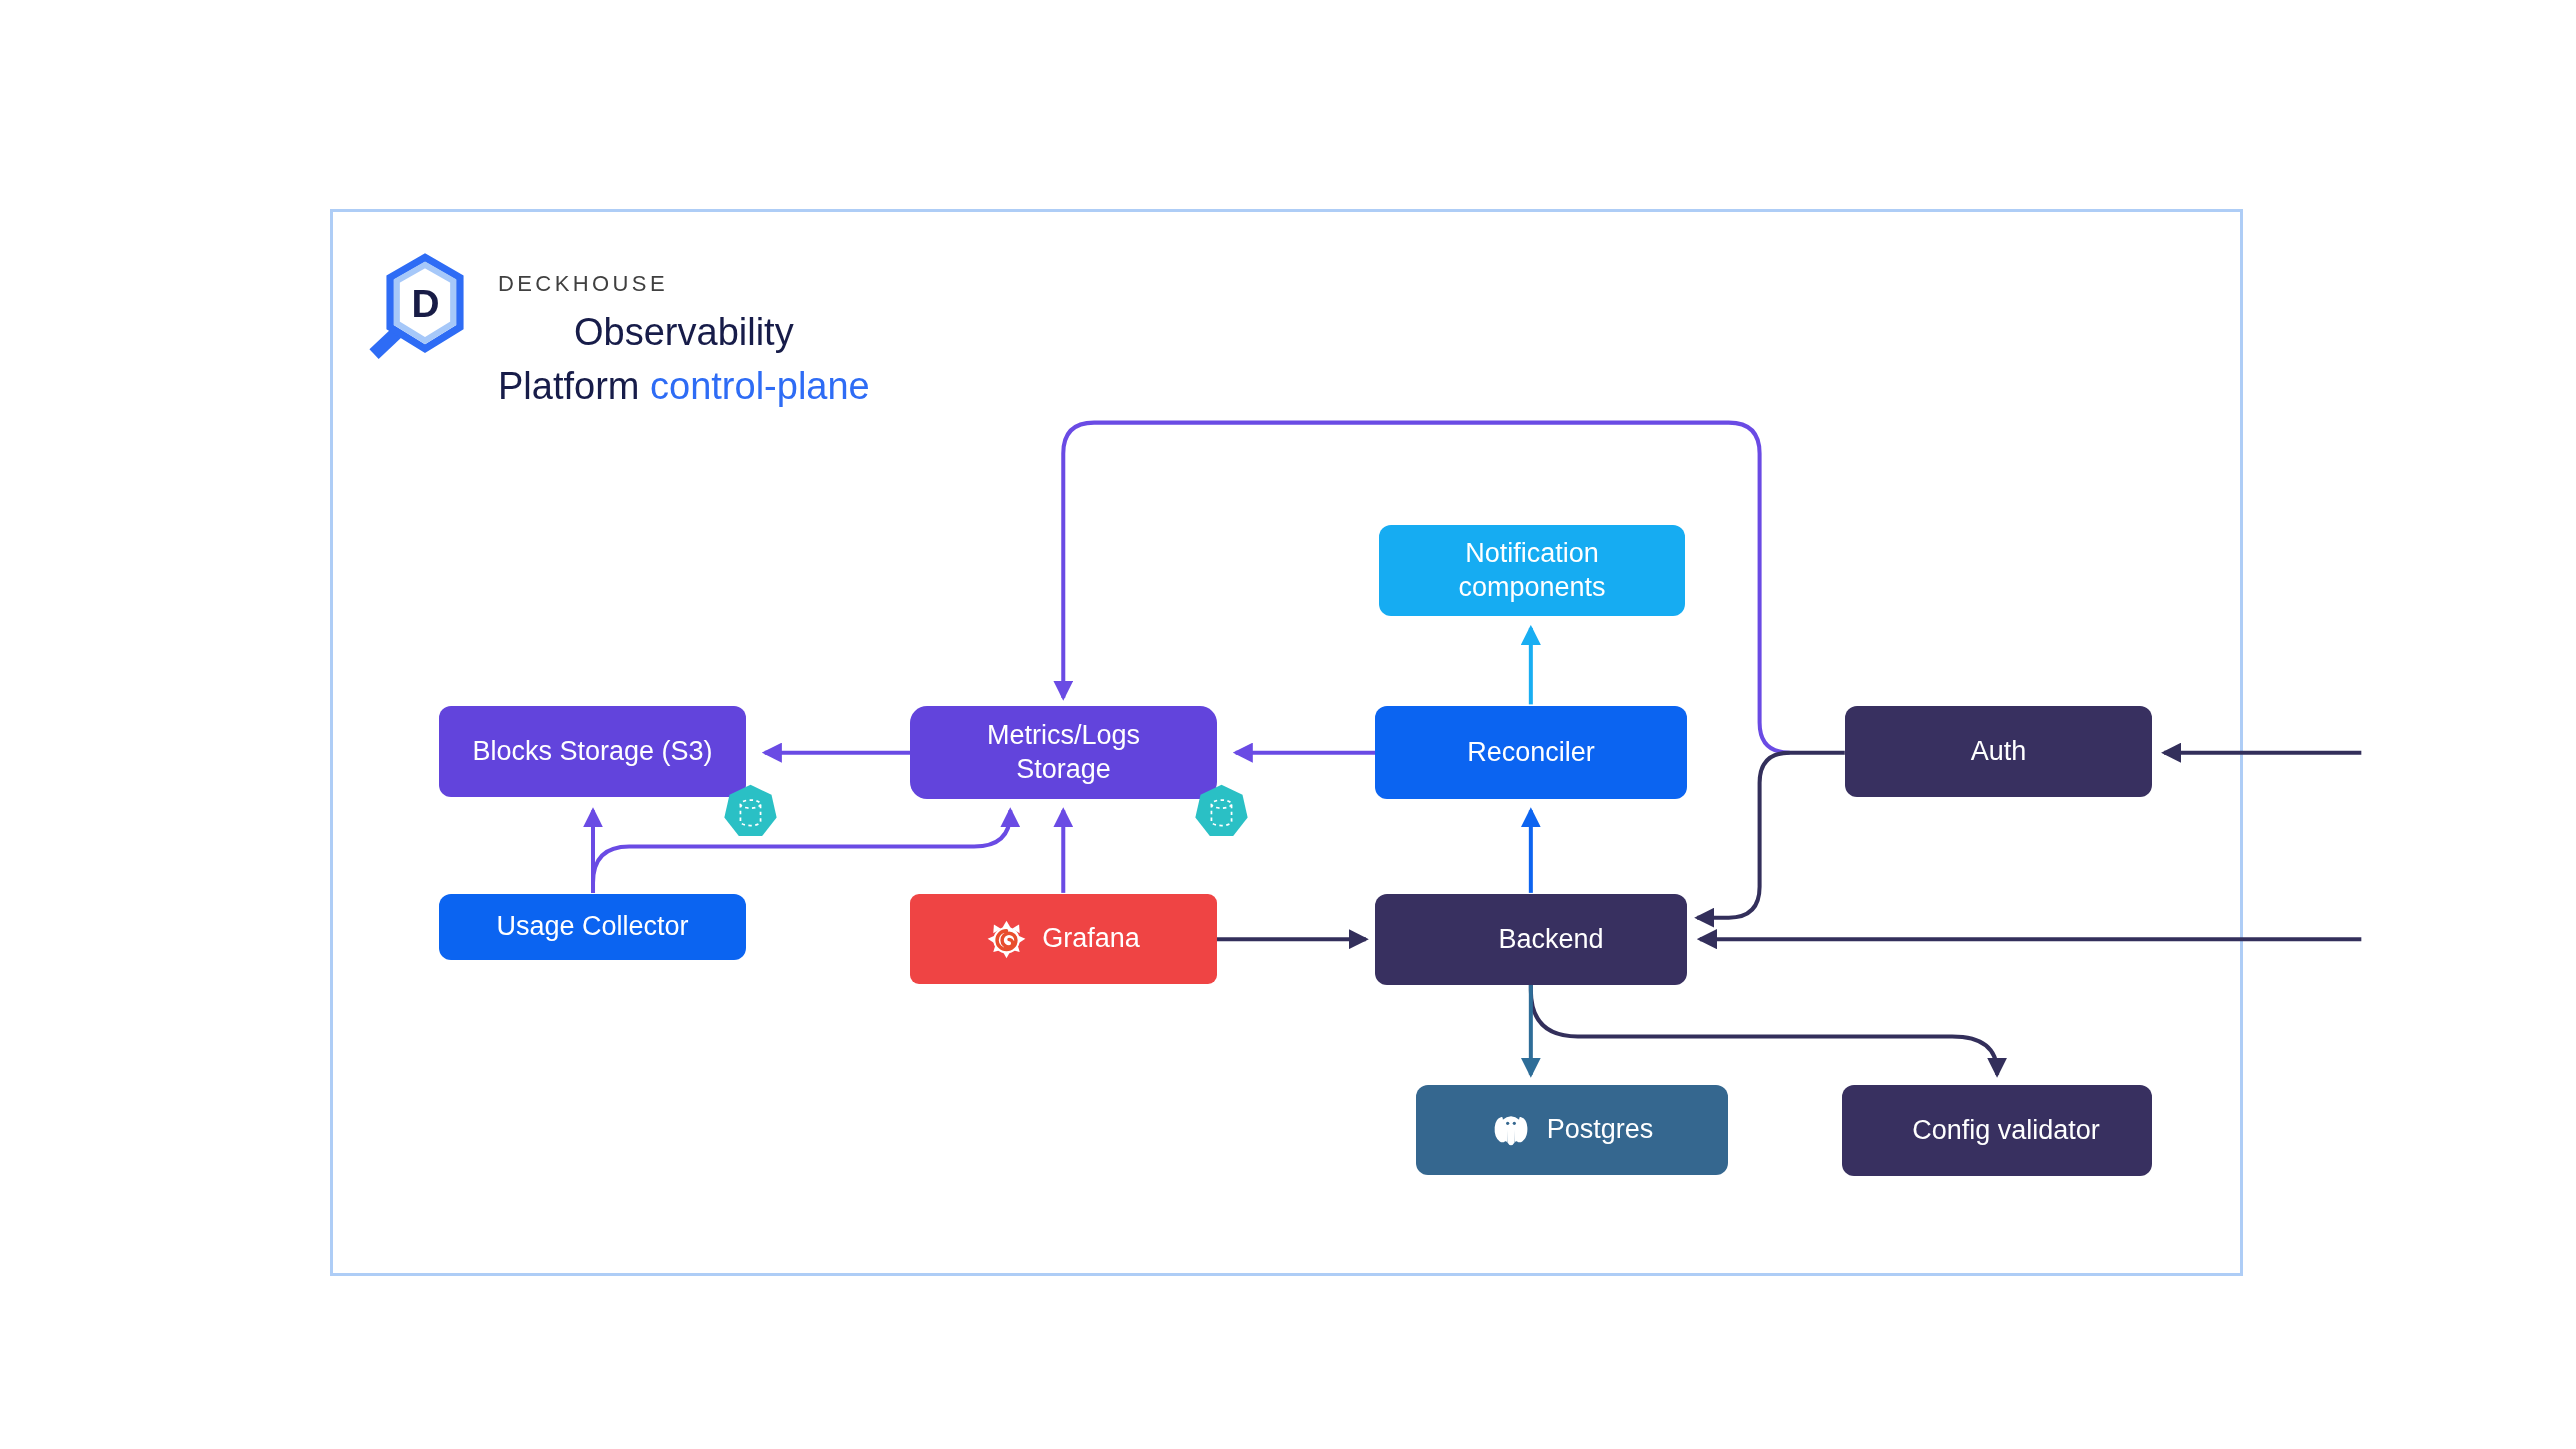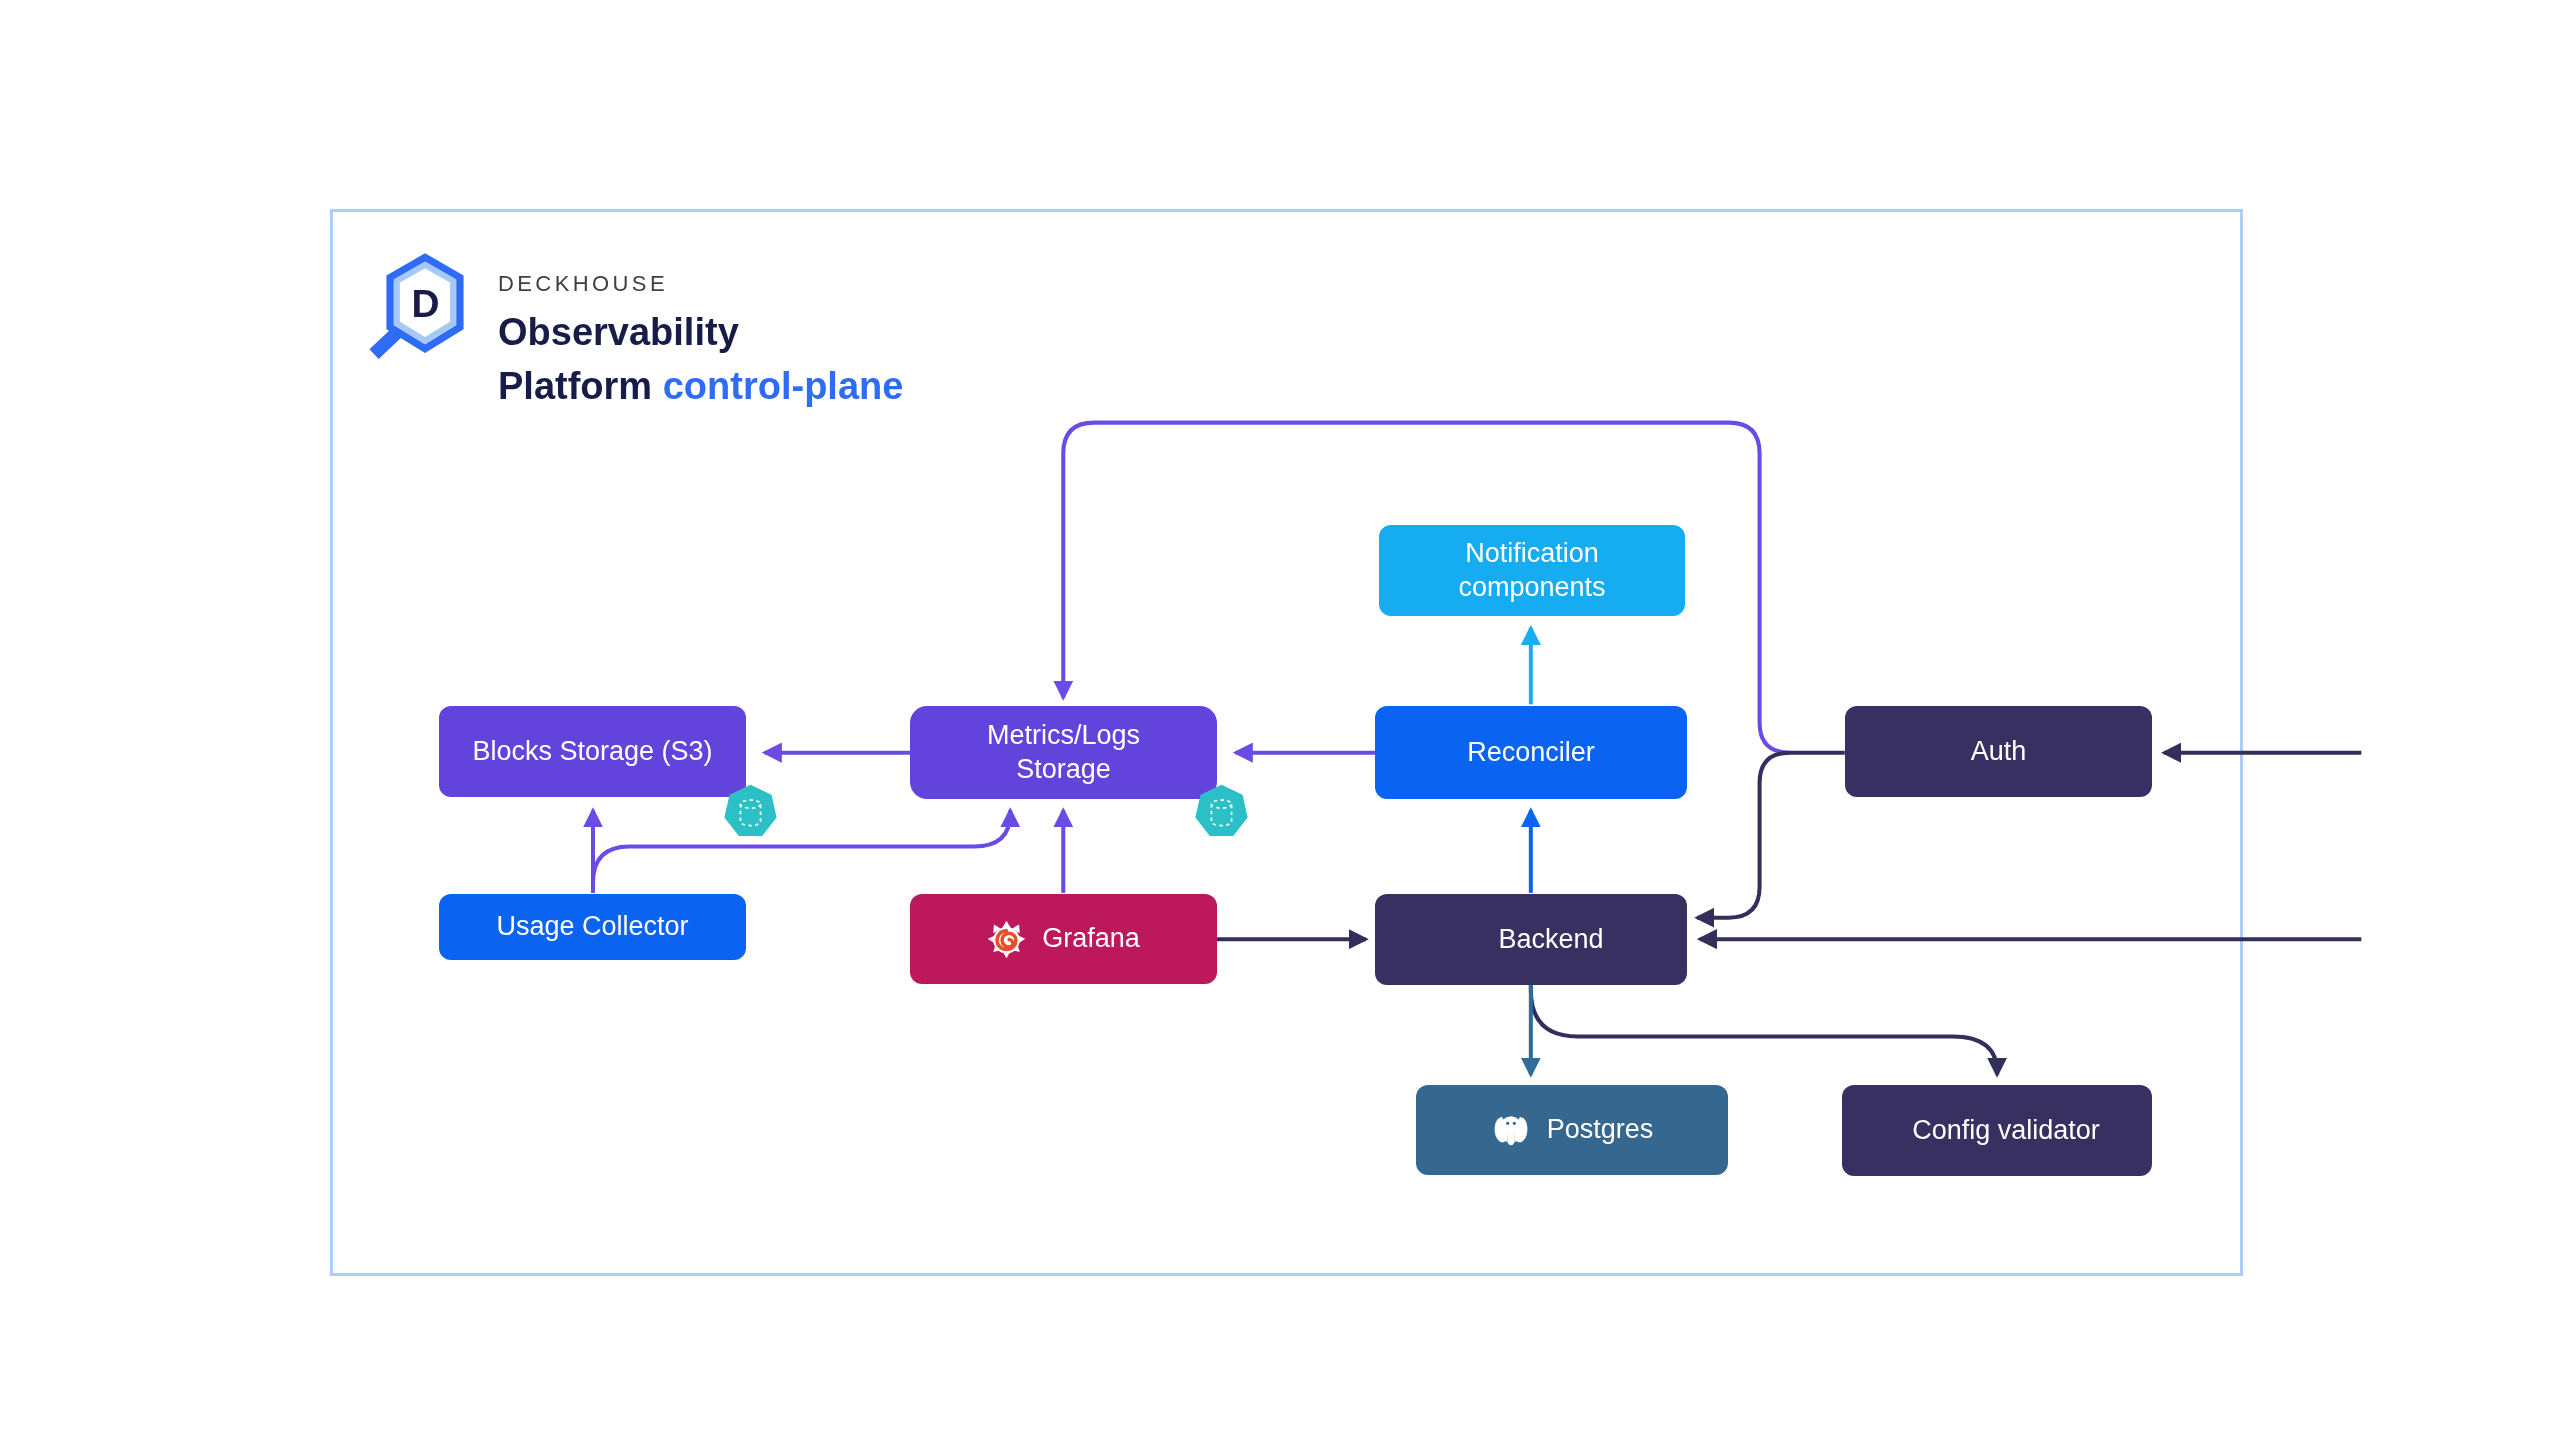--- a/index.html
+++ b/index.html
@@ -21,21 +21,21 @@
   .node-grafana     {left:910px;top:894px;width:307px;height:90px;background:#E84E2C;}
   .node-backend     {left:1375px;top:894px;width:312px;height:91px;background:#383060;}
   .node-postgres    {left:1375px;top:1085px;width:312px;height:90px;background:#35678F;margin-left:41px;}
   .node-config      {left:1842px;top:1085px;width:310px;height:91px;background:#383060;}
   .badge{position:absolute;width:59px;height:59px;}
   .badge-blocks {left:721px;top:782px;}
   .badge-metrics{left:1192px;top:782px;}
   .logo-mark{position:absolute;left:368px;top:250px;width:114px;height:121px;}
   .logo-text{position:absolute;left:498px;top:271px;}
   .brand{font-size:22px;font-weight:normal;letter-spacing:3.4px;color:#404040;margin-bottom:8px;}
-  .title-line{font-size:38px;font-weight:bold;color:#171C49;line-height:54px;}
+  .title-line{font-size:38px;font-weight:normal;color:#171C49;line-height:54px;text-align:center;}
   .title-suffix{color:#2E6CF5;}
 </style>
 </head>
 <body>
 
 <div class="canvas">
 
   <div class="frame"></div>
 
   <svg class="logo-mark" viewBox="-25 -5 170 180">
@@ -111,21 +111,21 @@
   </div>
 
   <div class="node node-auth" style="background: rgb(56, 48, 96);">
     <span>Auth</span>
   </div>
 
   <div class="node node-usage" style="background: rgb(11, 100, 241);">
     <span>Usage Collector</span>
   </div>
 
-  <div class="node node-grafana" style="background: #be185d;">
+  <div class="node node-grafana" style="background: #ef4444; border-radius: 9px;">
     <span class="icon">
       <svg width="39" height="39" viewBox="0 0 62 62">
         <g fill="#ffffff">
           <circle cx="31" cy="32" r="21"></circle>
           <polygon points="31,1 38,13 24,13"></polygon>
           <polygon points="11,7 22,14 10,21"></polygon>
           <polygon points="1,30 12,25 12,37"></polygon>
           <polygon points="10,51 13,41 21,48"></polygon>
           <polygon points="51,7 40,14 52,21"></polygon>
           <polygon points="61,30 50,25 50,37"></polygon>

